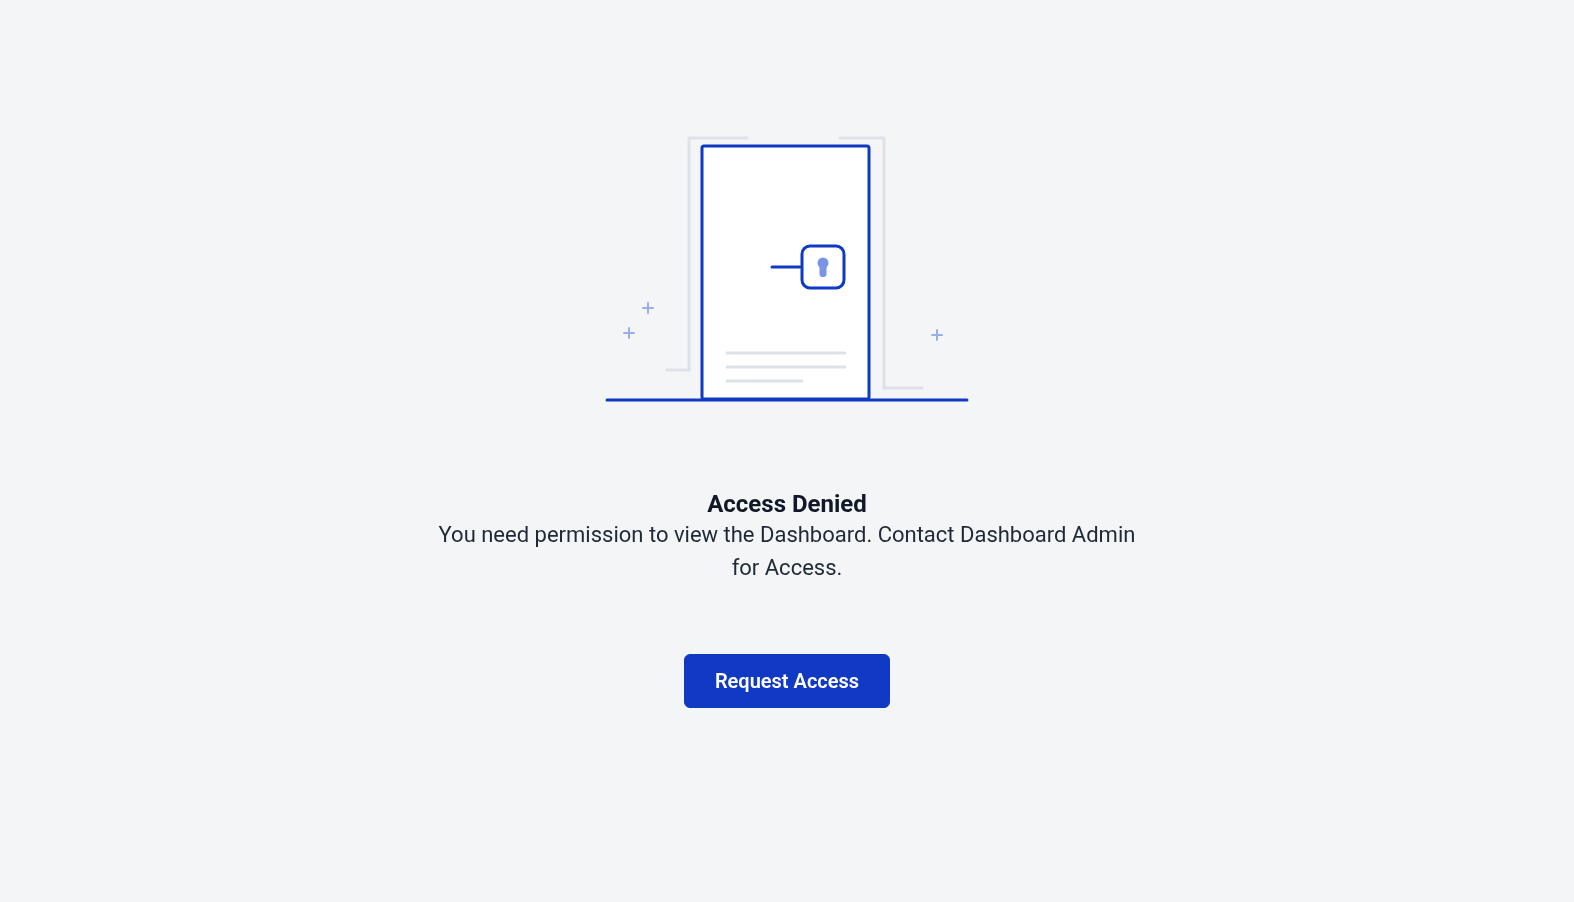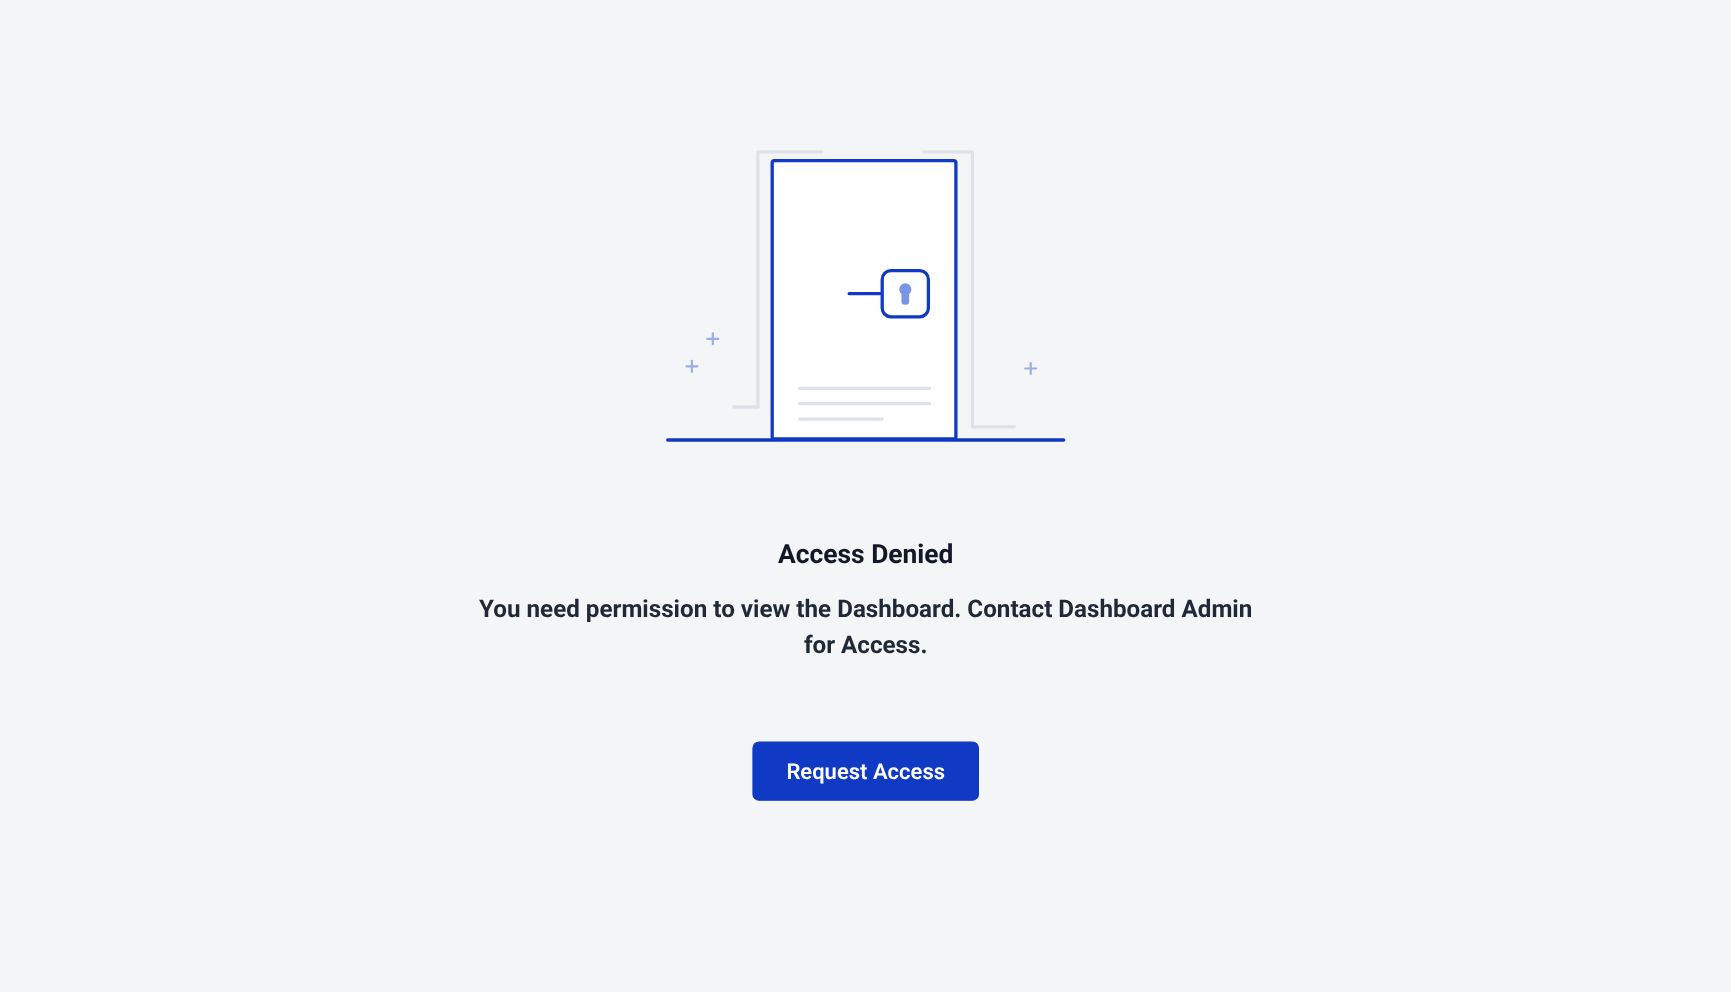--- a/index.html
+++ b/index.html
@@ -26,25 +26,24 @@
     }
     .illustration svg {
       width: 100%;
       height: 100%;
     }
     .title {
       font-size: 24px;
       font-weight: 700;
       color: #111827;
       text-align: center;
-      margin-bottom: 20px;
     }
     .description {
       font-size: 22px;
-      font-weight: 700;
+      font-weight: 400;
       color: #1f2937;
       text-align: center;
       max-width: 720px;
       line-height: 1.5;
       margin-bottom: 70px;
     }
     .button-row {
       display: flex;
       gap: 28px;
       align-items: center;

